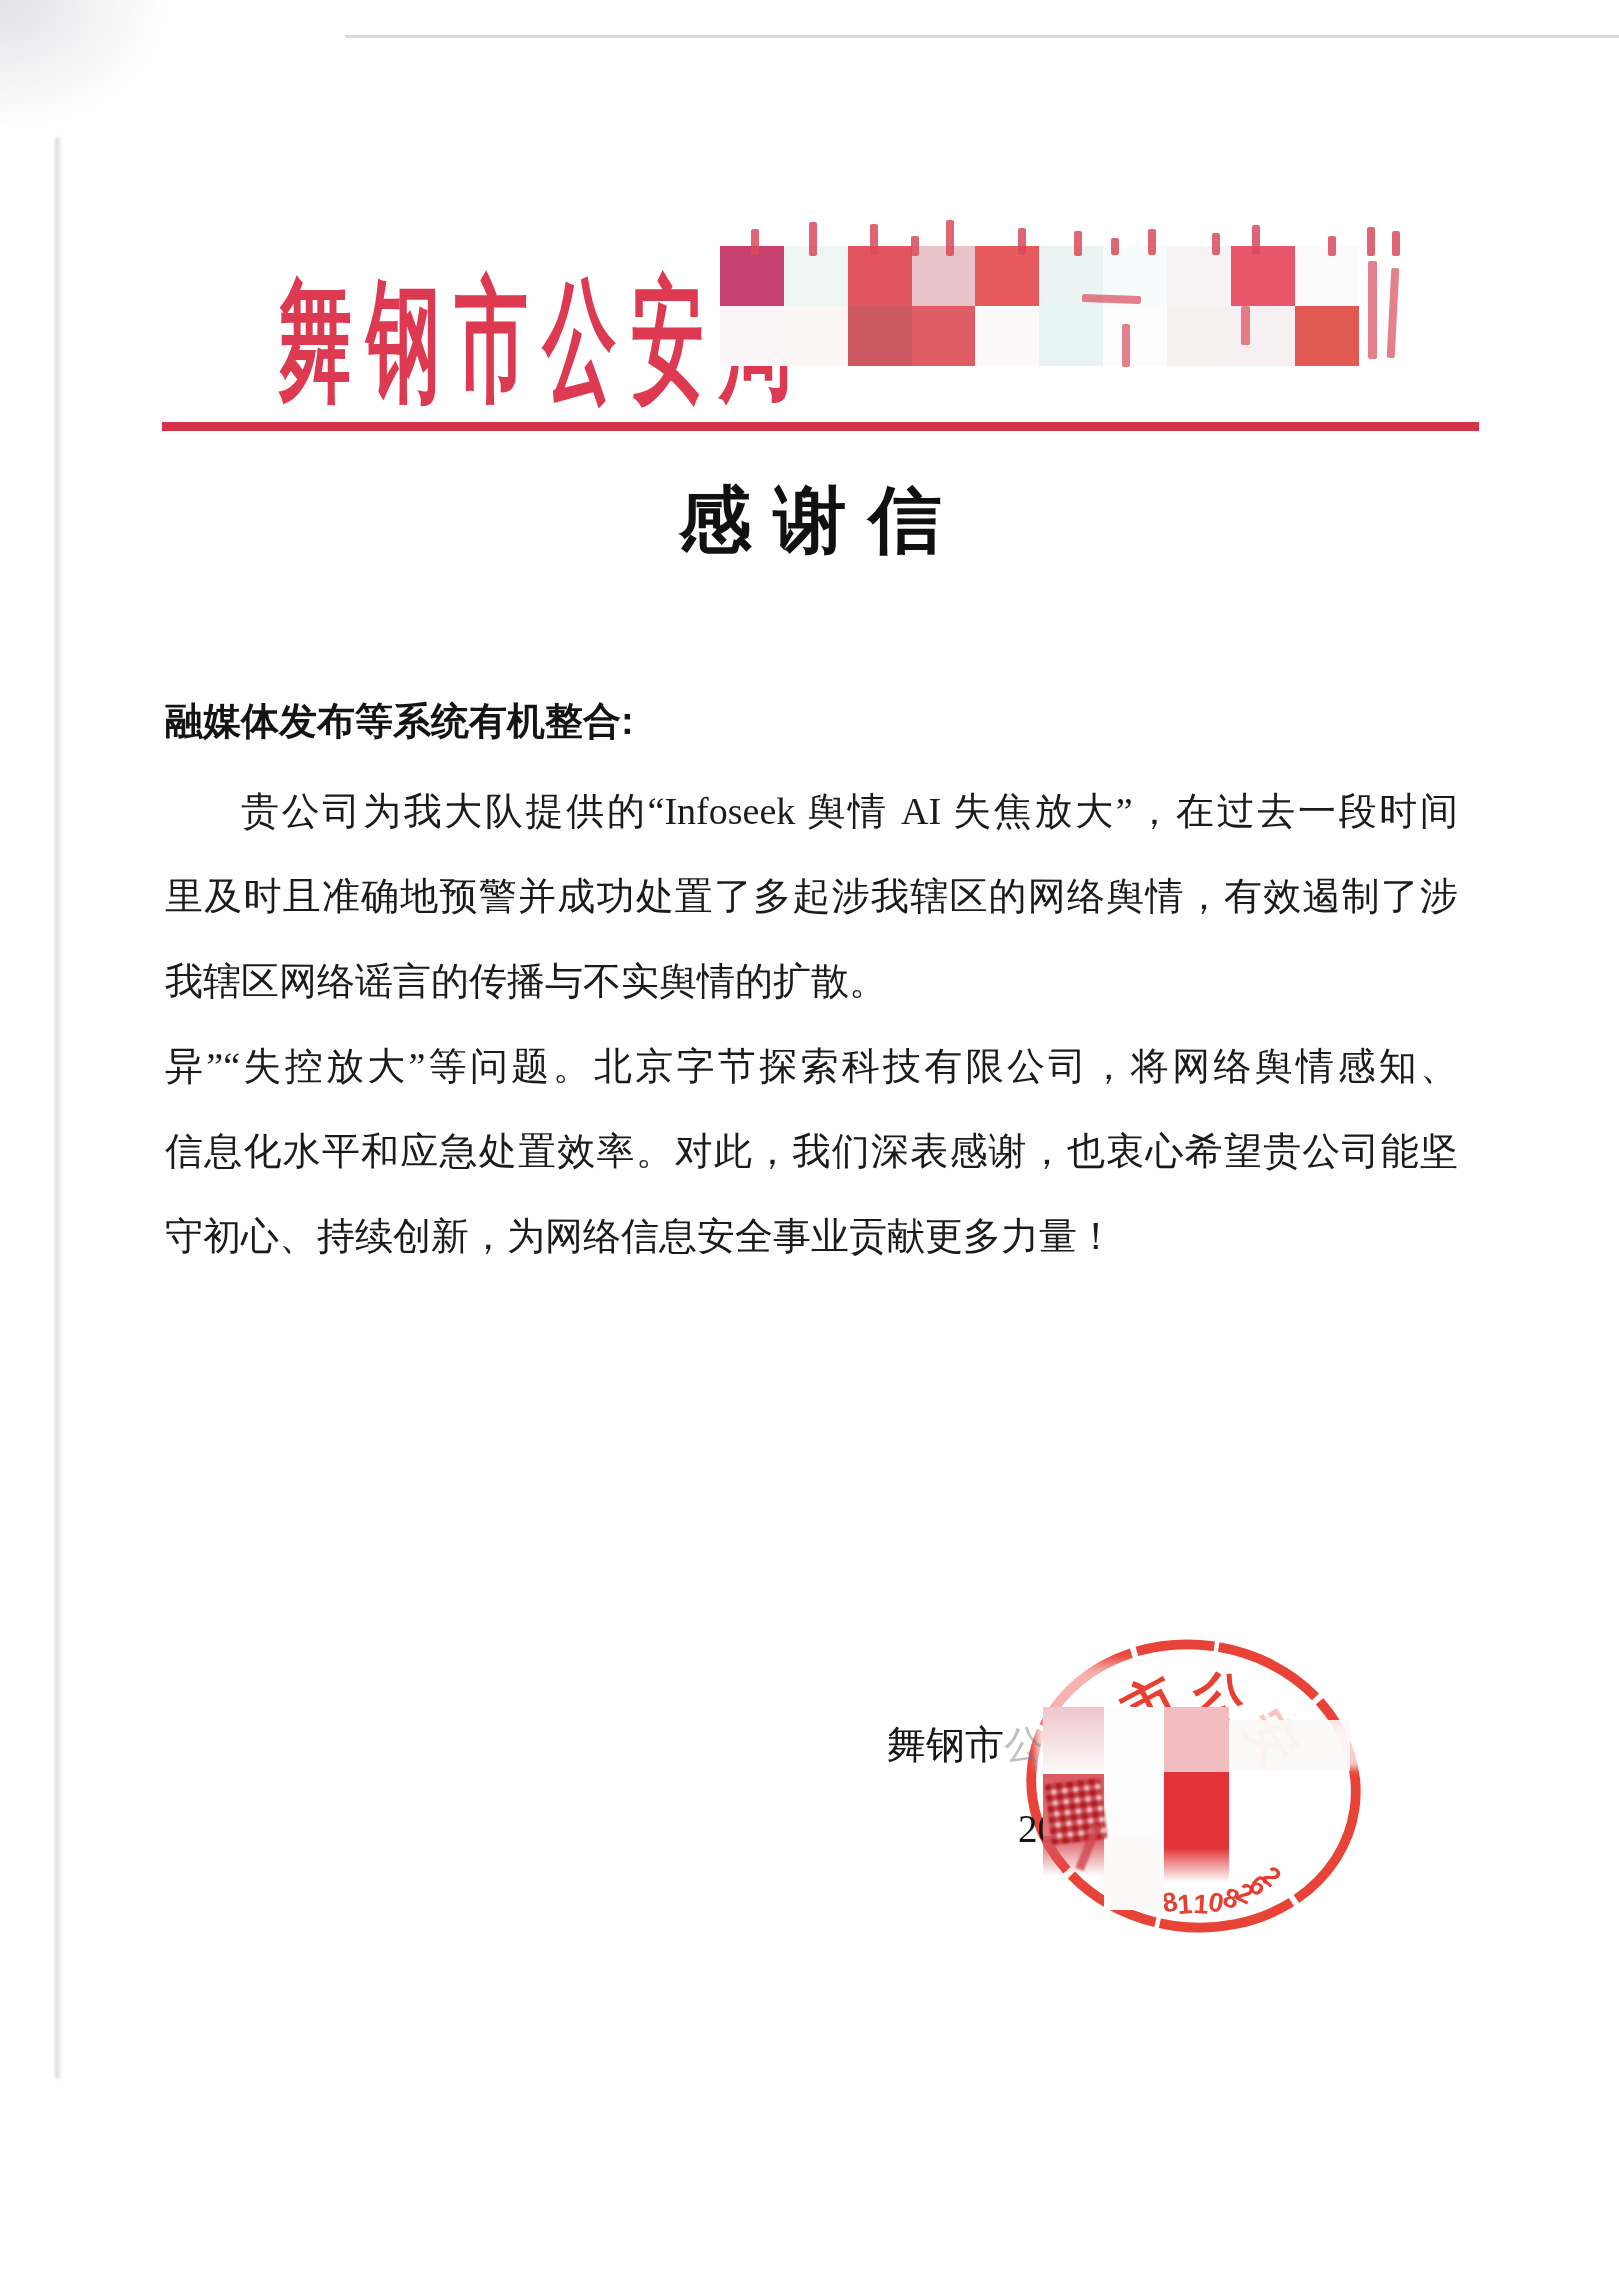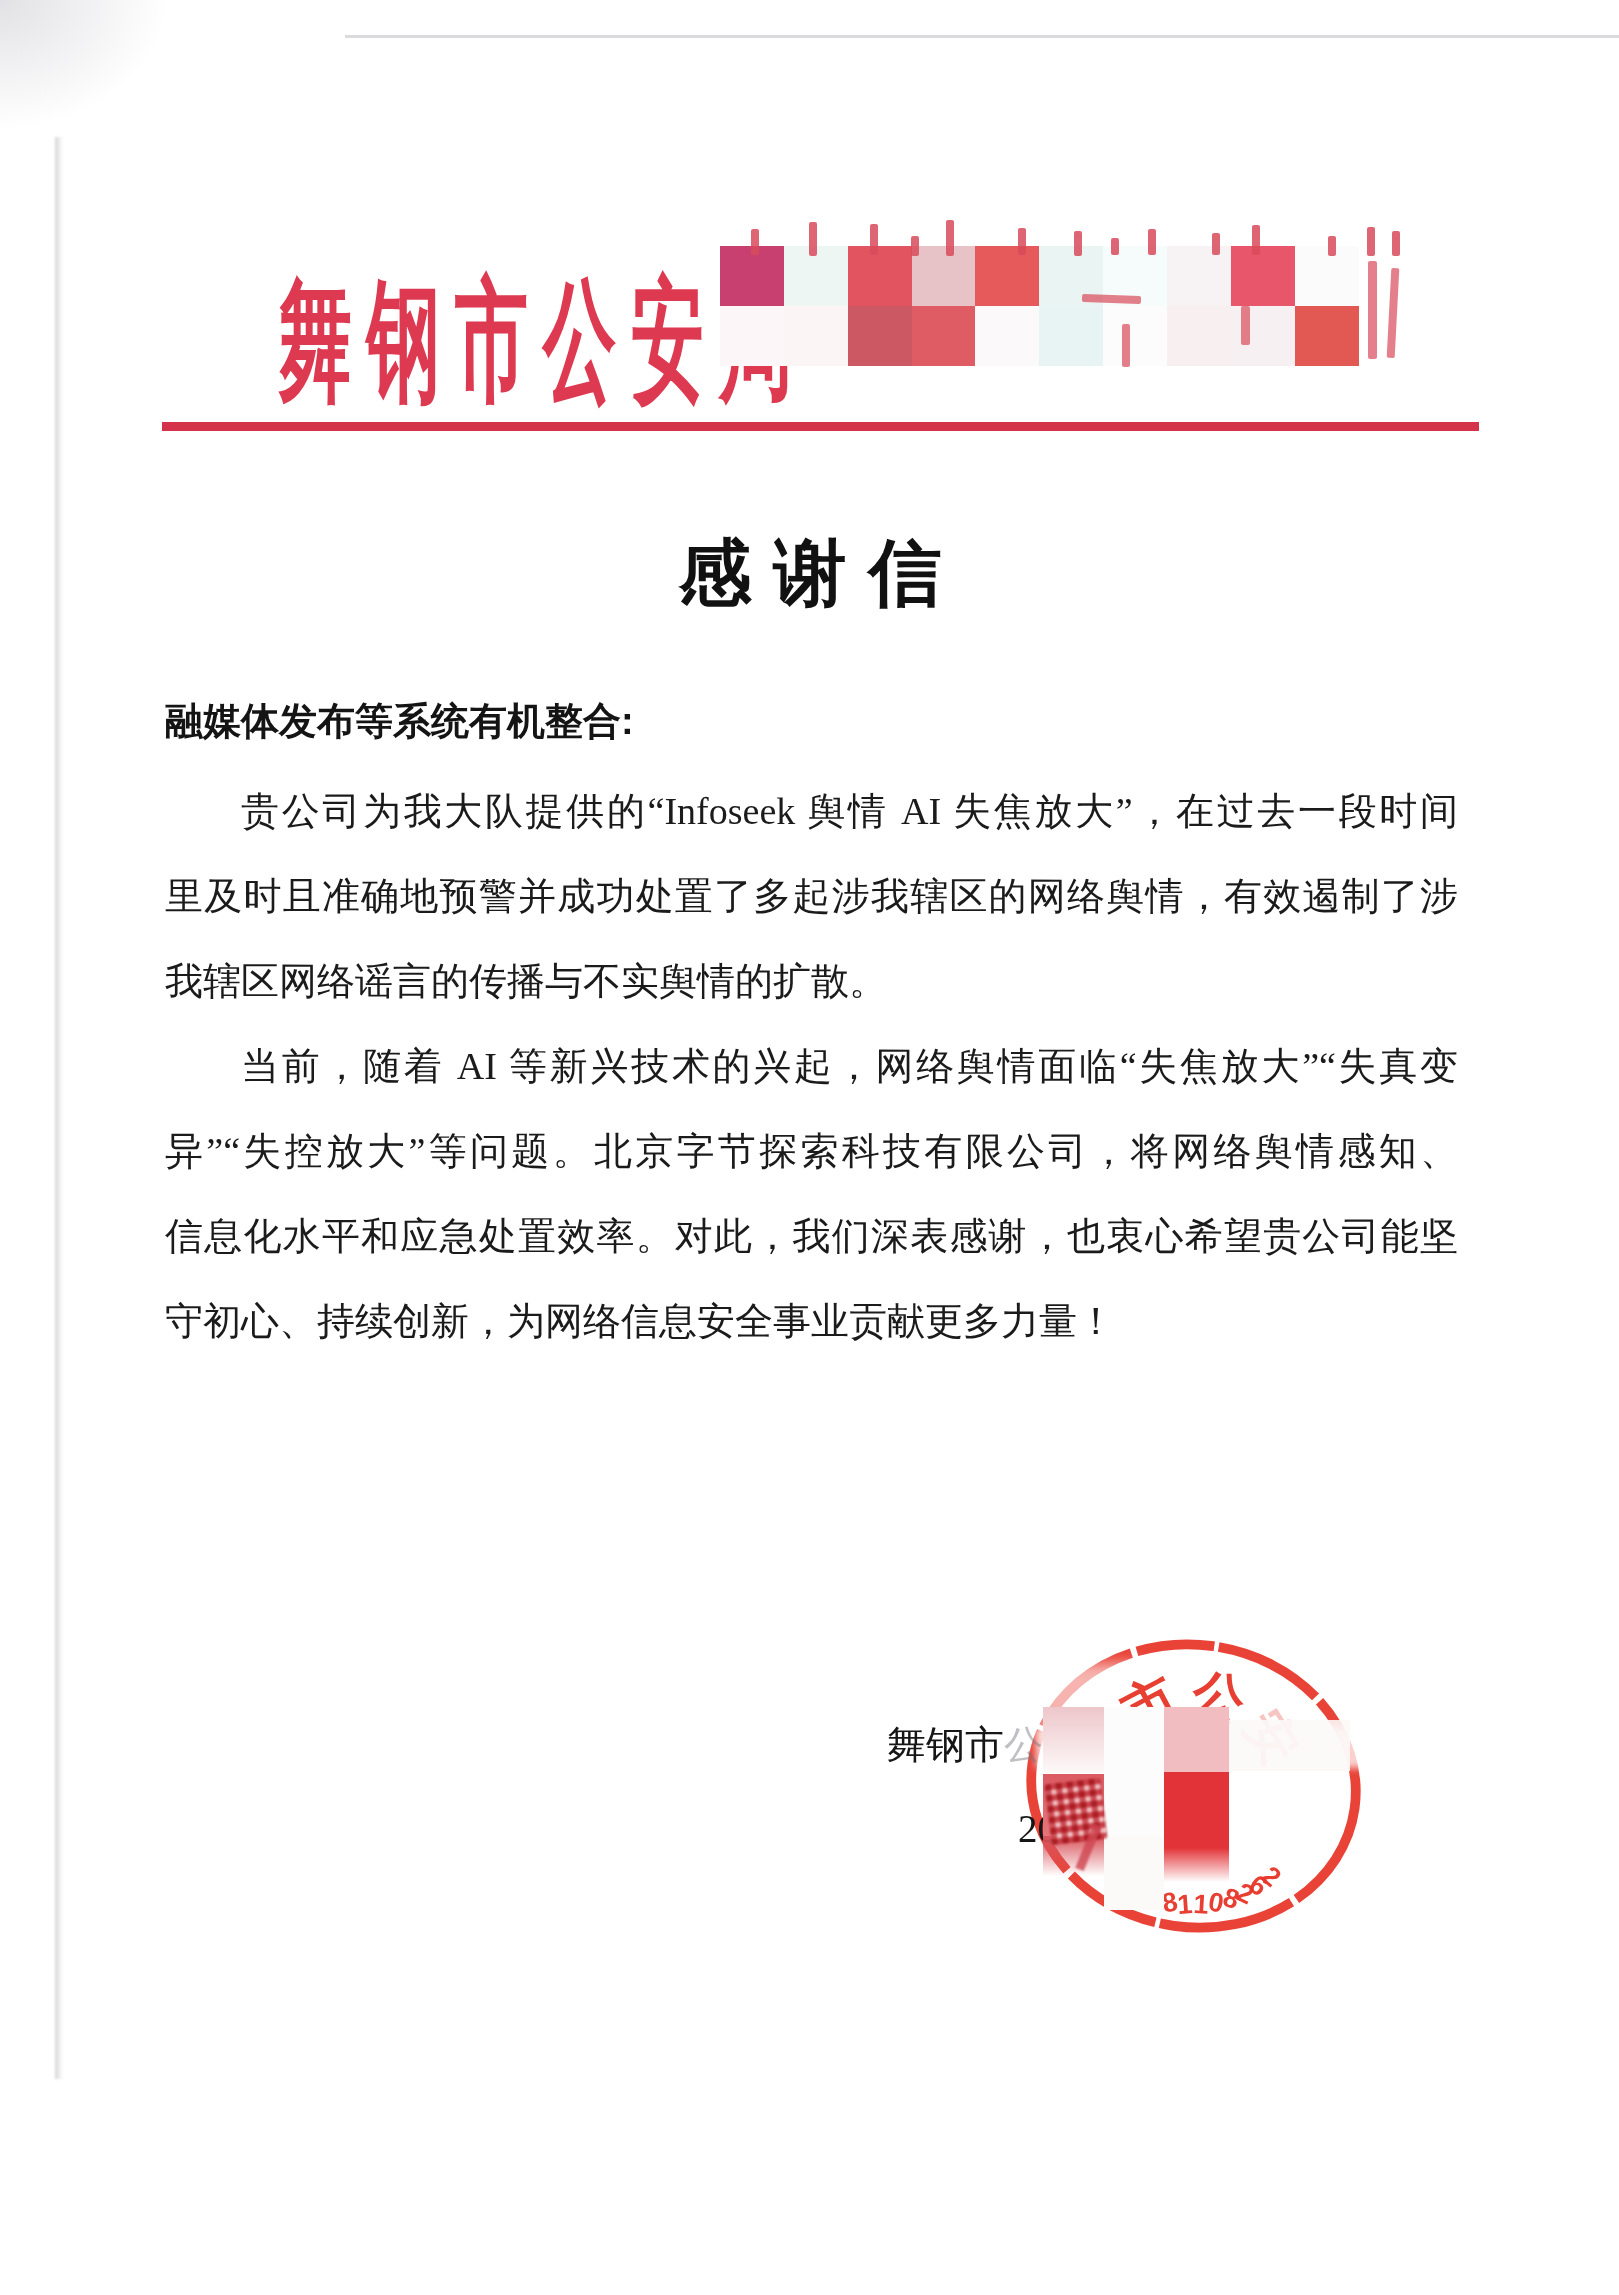--- a/index.html
+++ b/index.html
@@ -20,21 +20,21 @@
     font-size:73px;font-weight:bold;letter-spacing:15px;color:#dd3a52;
     transform:scaleY(1.84);transform-origin:top left;white-space:nowrap;
     font-family:"Liberation Serif","DejaVu Serif",serif;}
   
   #header-mosaic{left:720px;top:246px;width:639px;height:120px;z-index:3;}
   .mcell{position:absolute;}
   .tip{position:absolute;background:#d84a5a;border-radius:2px;opacity:.85;z-index:4;}
   
   #divider{left:162px;top:422px;width:1317px;height:8.5px;background:#d43349;z-index:1;}
   
-  #title-row{left:0;top:525px;width:1620px;display:flex;justify-content:center;}
+  #title-row{left:0;top:472px;width:1620px;display:flex;justify-content:center;}
   #doc-title{font-family:"Liberation Sans","DejaVu Sans",sans-serif;font-weight:bold;
     font-size:73px;letter-spacing:22px;margin-right:-22px;color:#111;}
   
   #addressee{left:165px;top:696px;font-family:"Liberation Sans","DejaVu Sans",sans-serif;
     font-weight:bold;font-size:38px;color:#141414;}
   
   #body-text{left:165px;top:769px;width:1293px;font-size:38px;line-height:85px;color:#1b1b1b;}
   .bline{text-align:justify;text-align-last:justify;white-space:normal;}
   .bline.last{text-align-last:left;}
   .bline.indent{padding-left:76px;}
@@ -98,21 +98,20 @@
   <div class="abs" id="title-row">
     <span id="doc-title">感谢信</span>
   </div>
 
   <div class="abs" id="addressee">融媒体发布等系统有机整合:</div>
 
   <div class="abs" id="body-text">
     <div class="bline indent">贵公司为我大队提供的“Infoseek 舆情 AI 失焦放大”，在过去一段时间</div>
     <div class="bline">里及时且准确地预警并成功处置了多起涉我辖区的网络舆情，有效遏制了涉</div>
     <div class="bline last">我辖区网络谣言的传播与不实舆情的扩散。</div>
-    <div class="bline indent">当前，随着 AI 等新兴技术的兴起，网络舆情面临“失焦放大”“失真变</div>
     <div class="bline">异”“失控放大”等问题。北京字节探索科技有限公司，将网络舆情感知、</div>
     <div class="bline">信息化水平和应急处置效率。对此，我们深表感谢，也衷心希望贵公司能坚</div>
     <div class="bline last">守初心、持续创新，为网络信息安全事业贡献更多力量！</div>
   </div>
 
   <div class="abs" id="seal">
     <svg width="341" height="298" viewBox="0 0 524 458">
       <ellipse cx="262" cy="229" rx="250" ry="217" fill="none" stroke="#e73529" stroke-width="15" opacity="0.93" stroke-dasharray="170 9 210 7 150 10 230 8 180 9 120 7" transform="rotate(8 262 229)"></ellipse>
     </svg>
   </div>

